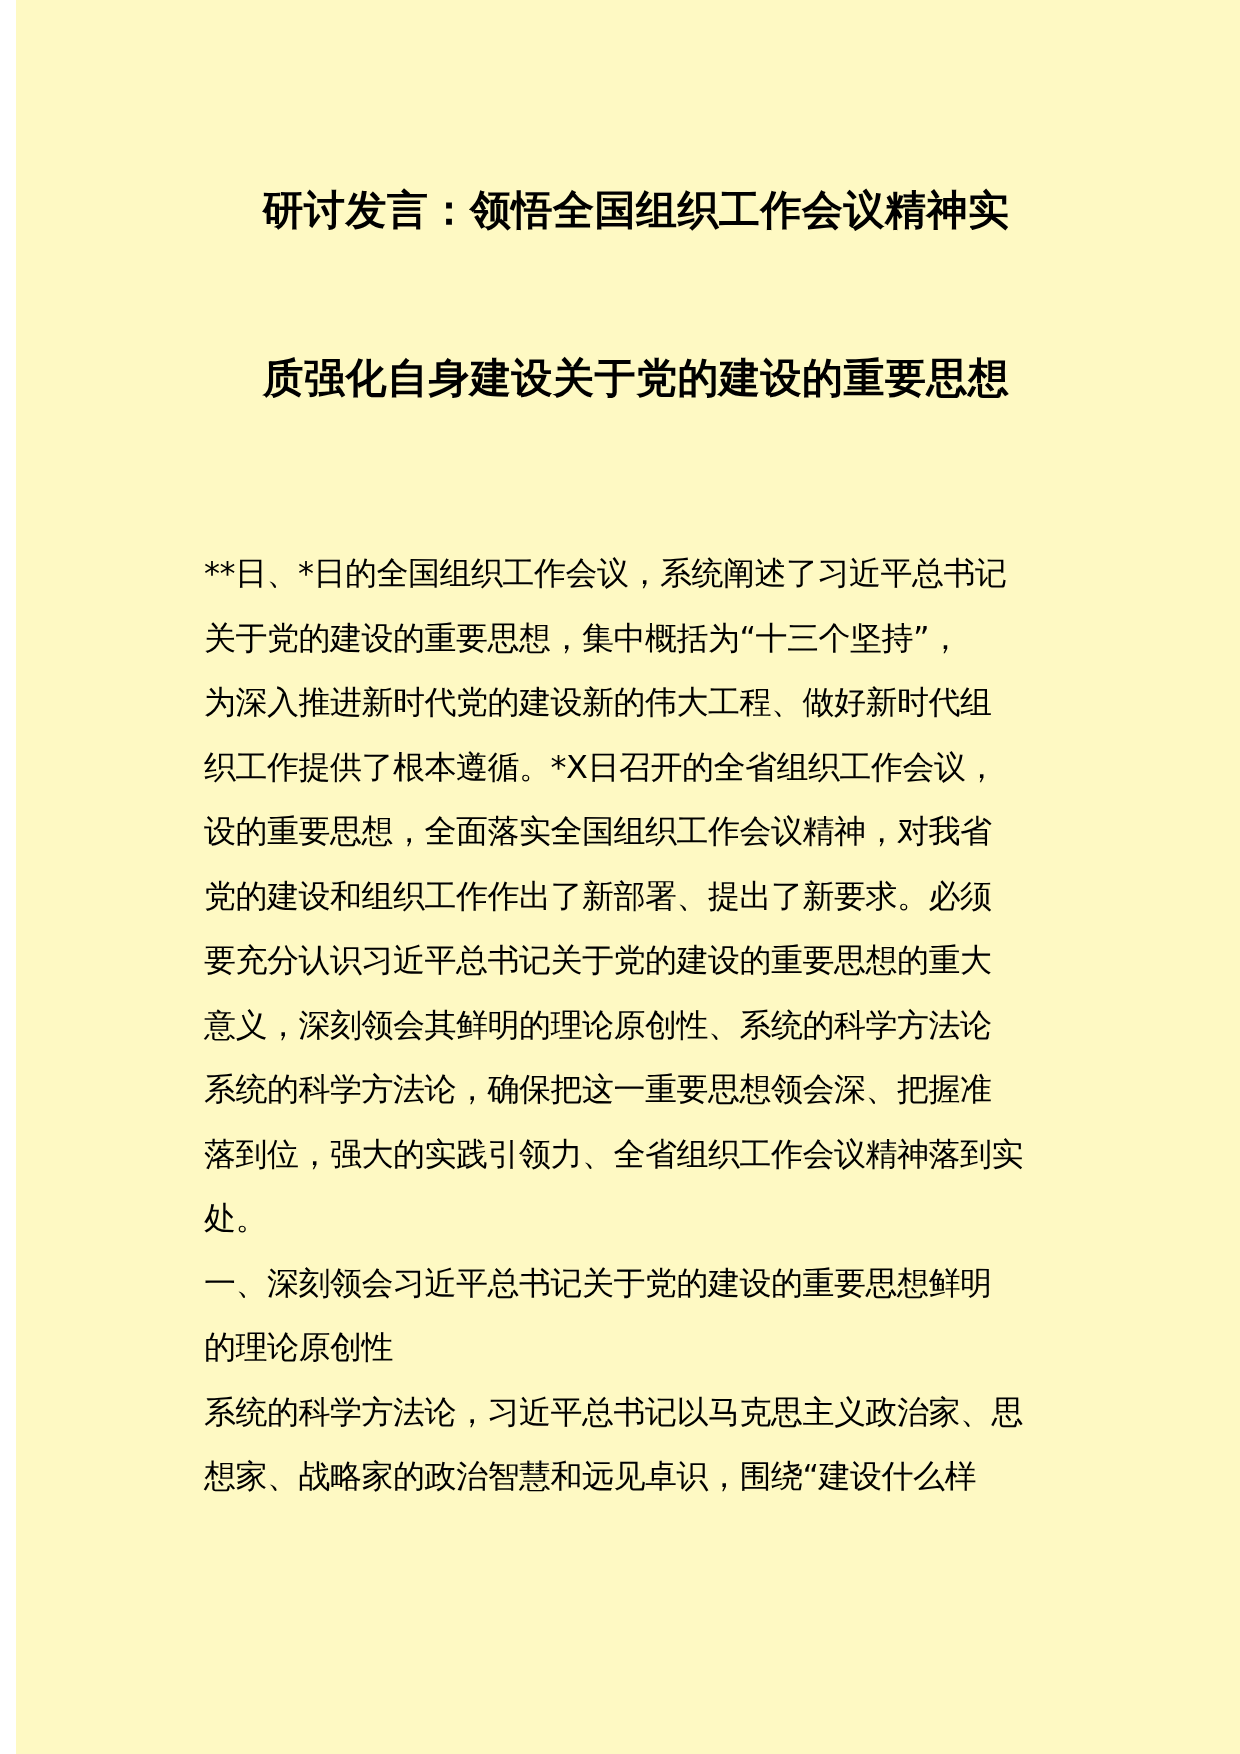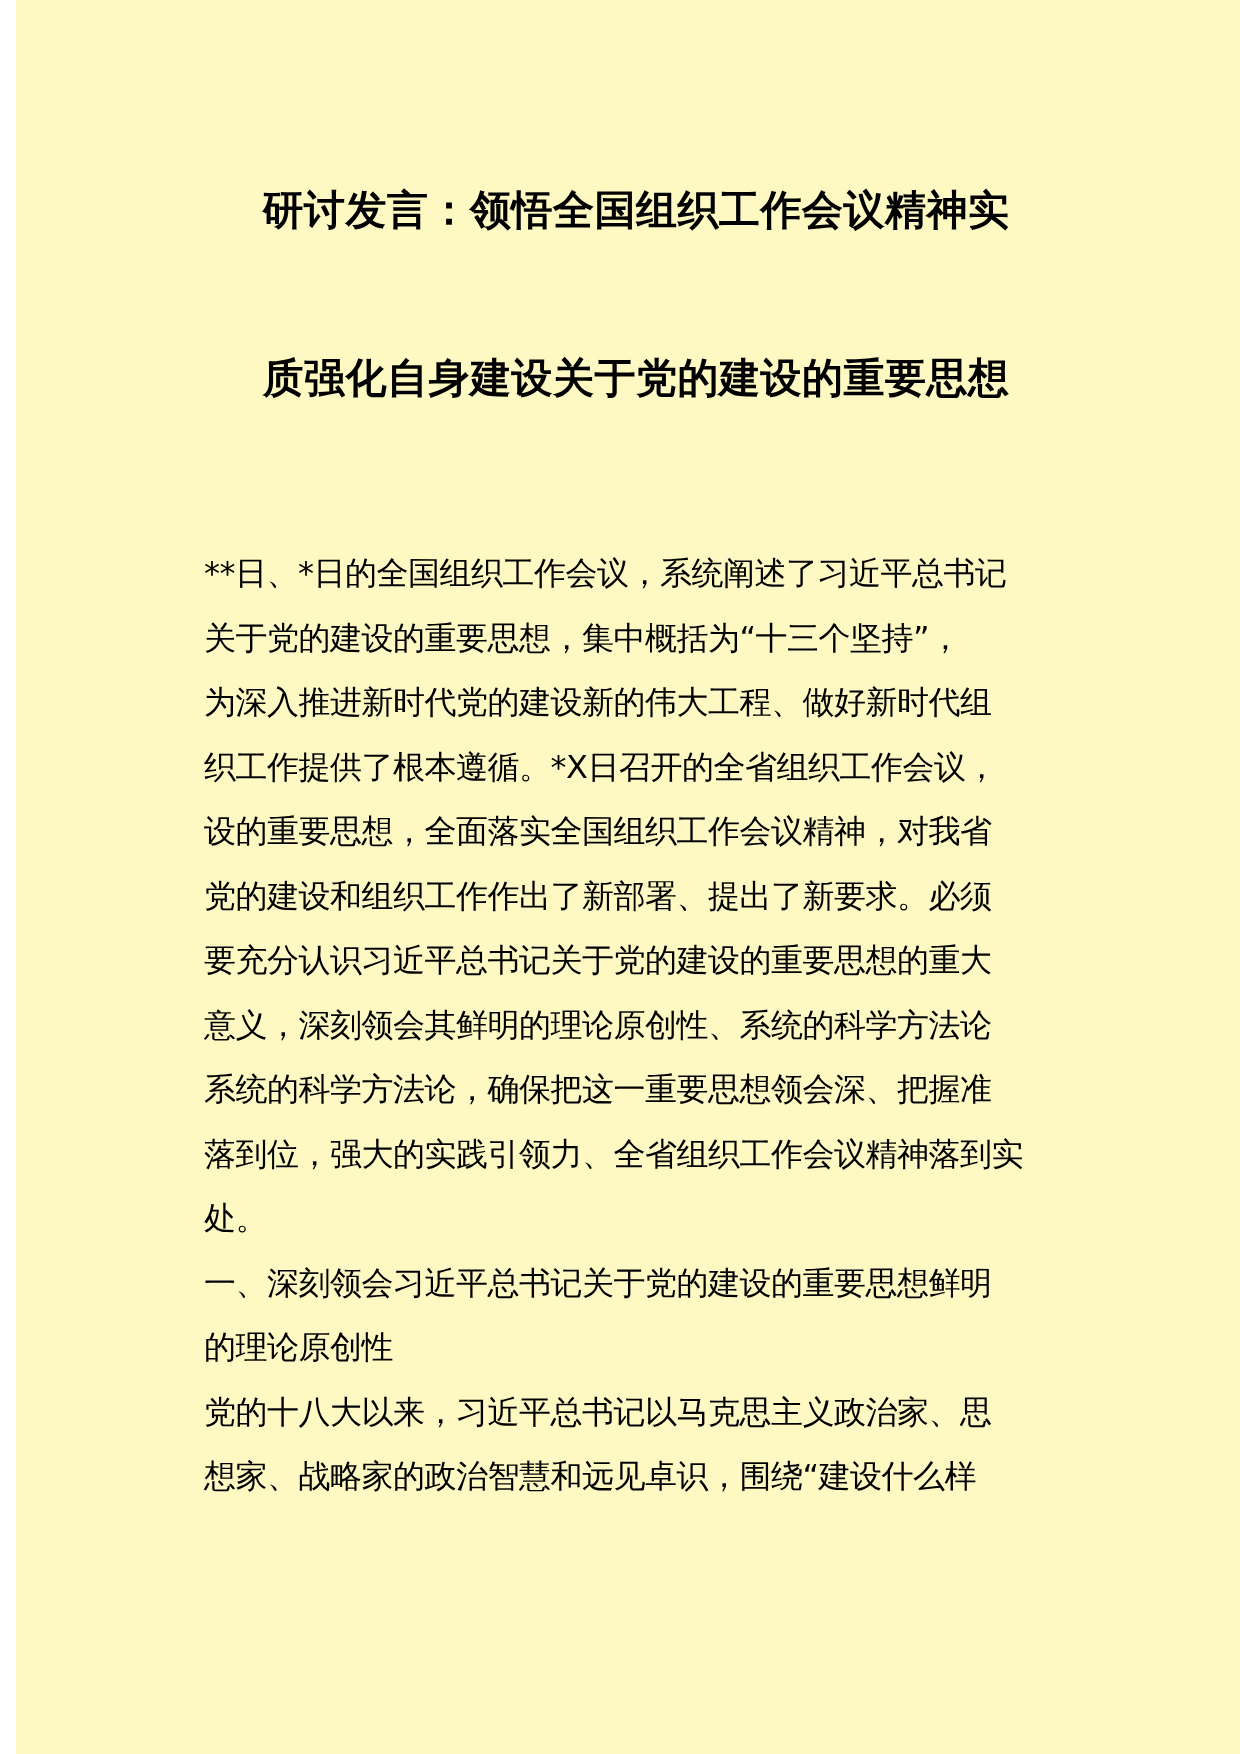--- a/index.html
+++ b/index.html
@@ -64,16 +64,16 @@
     <div class="line">织工作提供了根本遵循。*X日召开的全省组织工作会议，</div>
     <div class="line">设的重要思想，全面落实全国组织工作会议精神，对我省</div>
     <div class="line">党的建设和组织工作作出了新部署、提出了新要求。必须</div>
     <div class="line">要充分认识习近平总书记关于党的建设的重要思想的重大</div>
     <div class="line">意义，深刻领会其鲜明的理论原创性、系统的科学方法论</div>
     <div class="line">系统的科学方法论，确保把这一重要思想领会深、把握准</div>
     <div class="line">落到位，强大的实践引领力、全省组织工作会议精神落到实</div>
     <div class="line">处。</div>
     <div class="line">一、深刻领会习近平总书记关于党的建设的重要思想鲜明</div>
     <div class="line">的理论原创性</div>
-    <div class="line">党的十八大以来，习近平总书记以马克思主义政治家、思</div>
+    <div class="line">系统的科学方法论，习近平总书记以马克思主义政治家、思</div>
     <div class="line">想家、战略家的政治智慧和远见卓识，围绕“建设什么样</div>
   </div>
 </div>
 
 </body></html>

